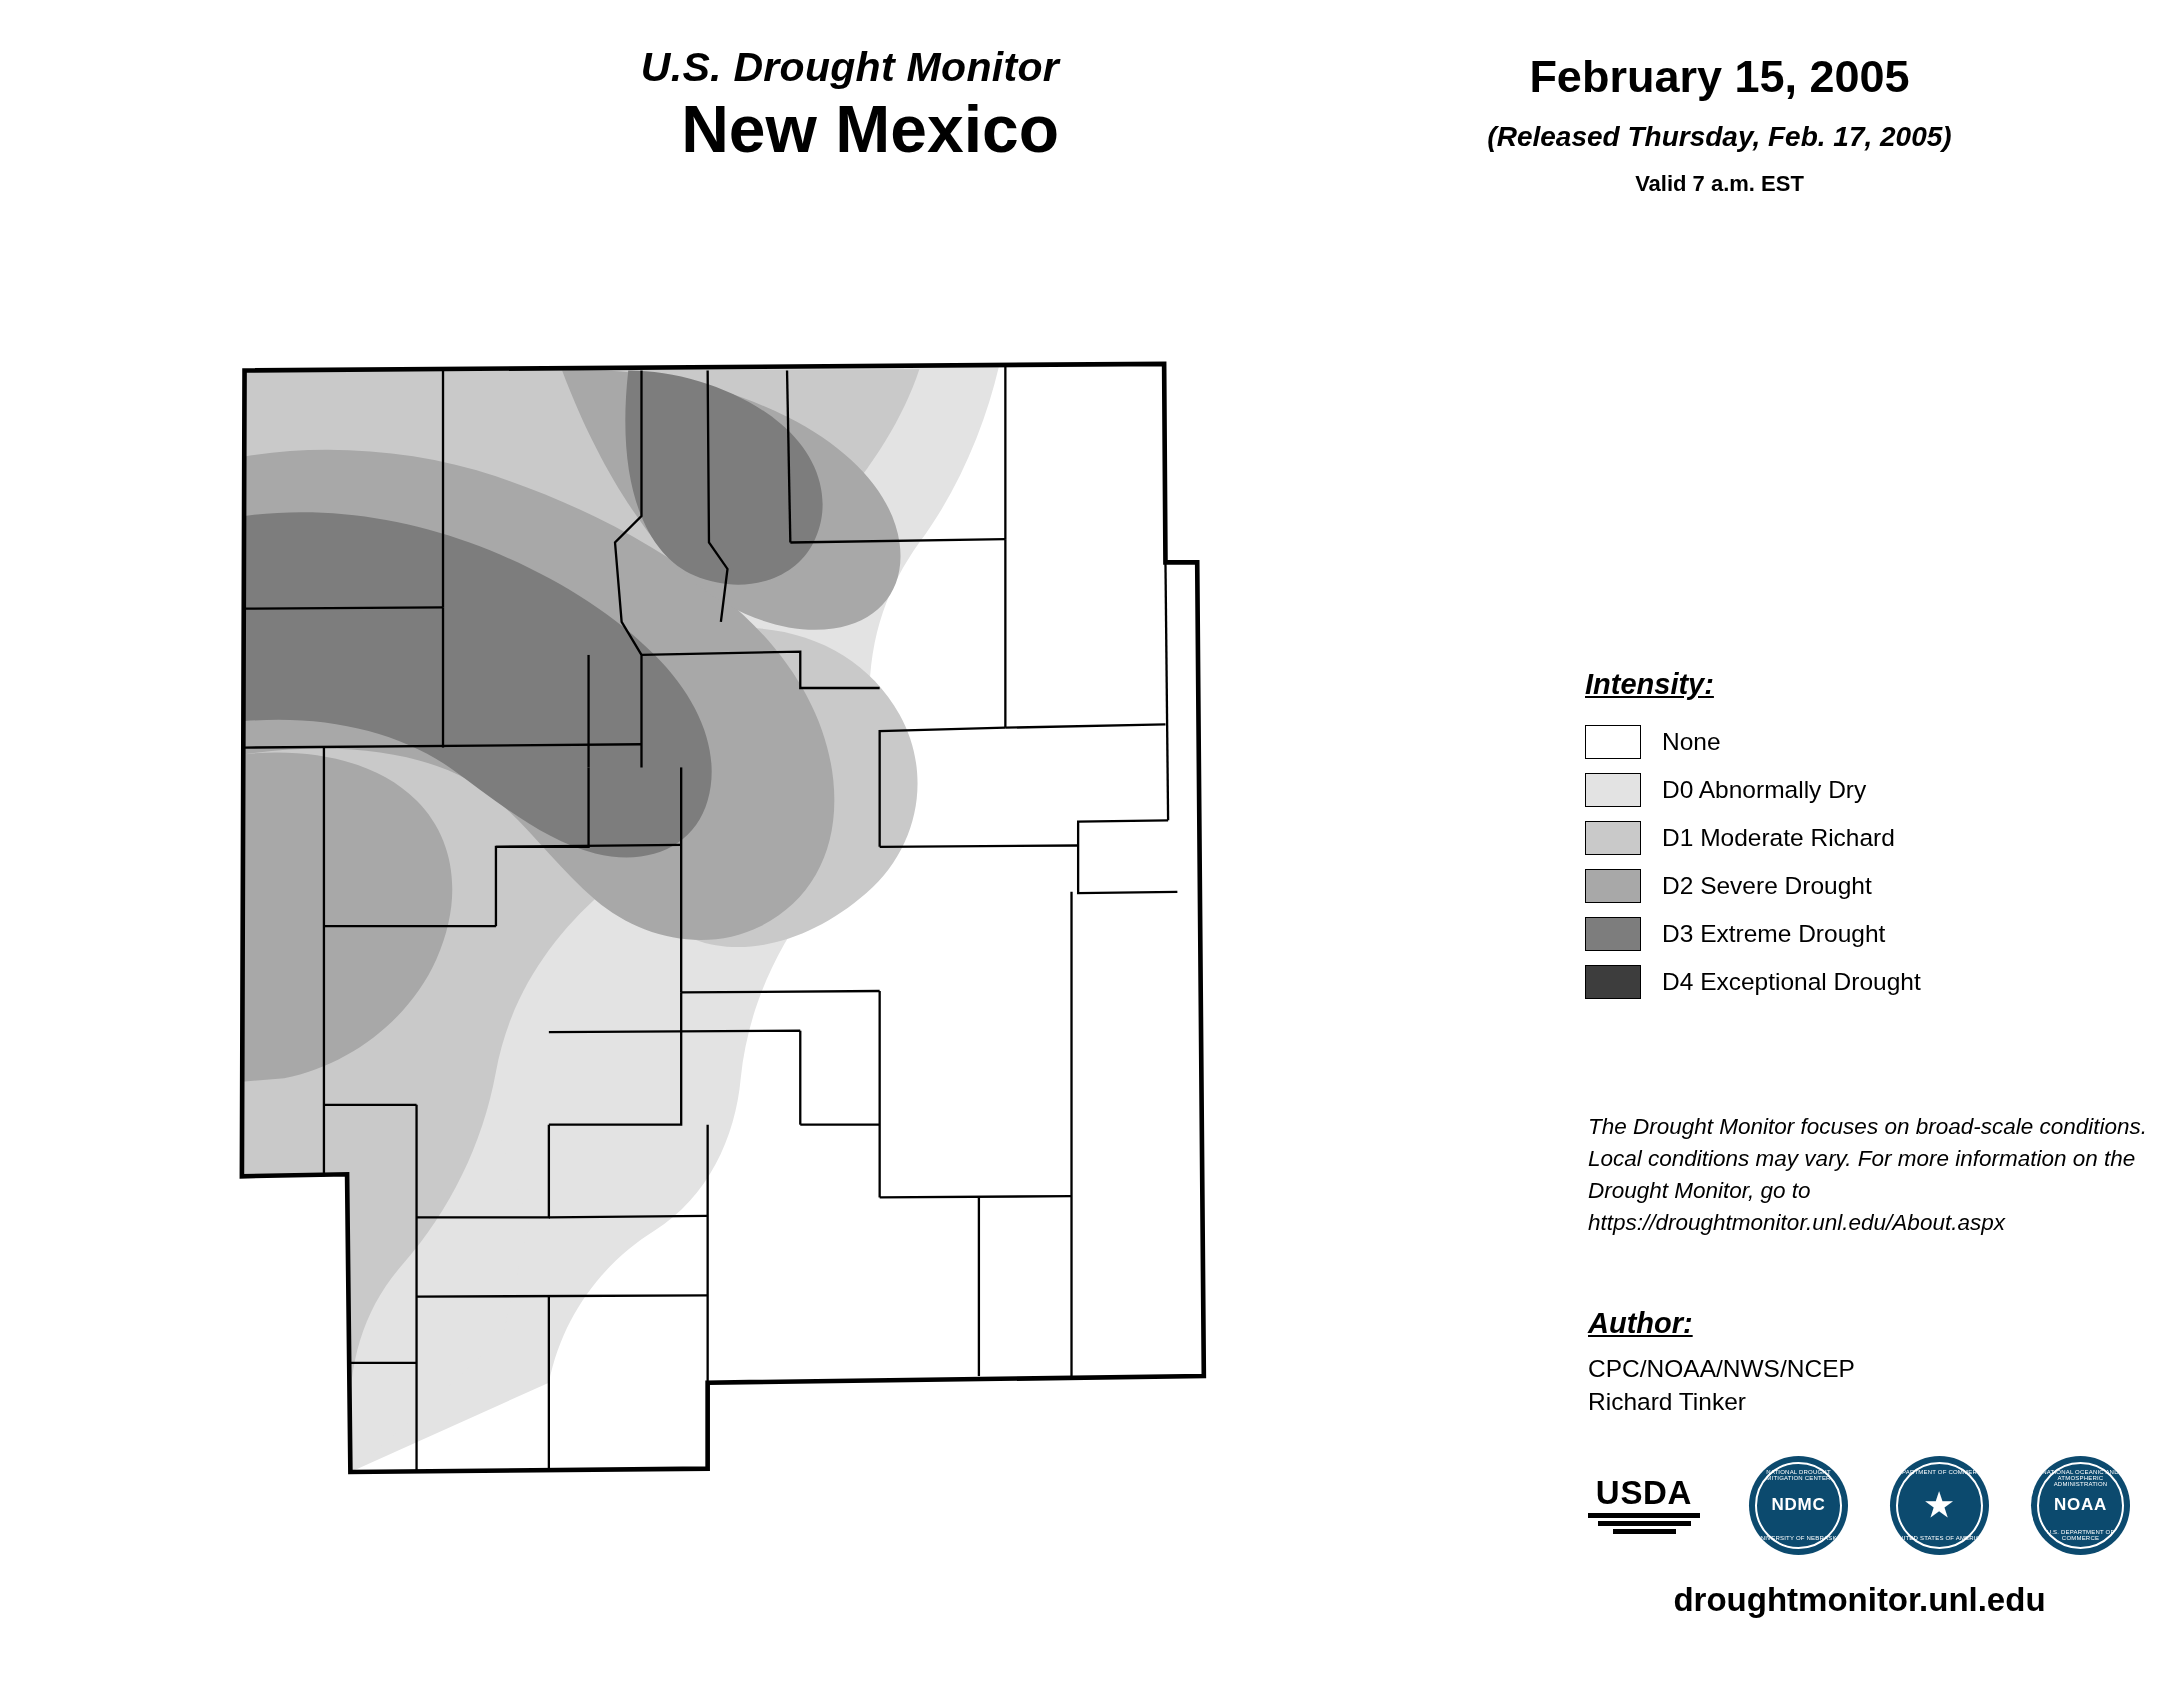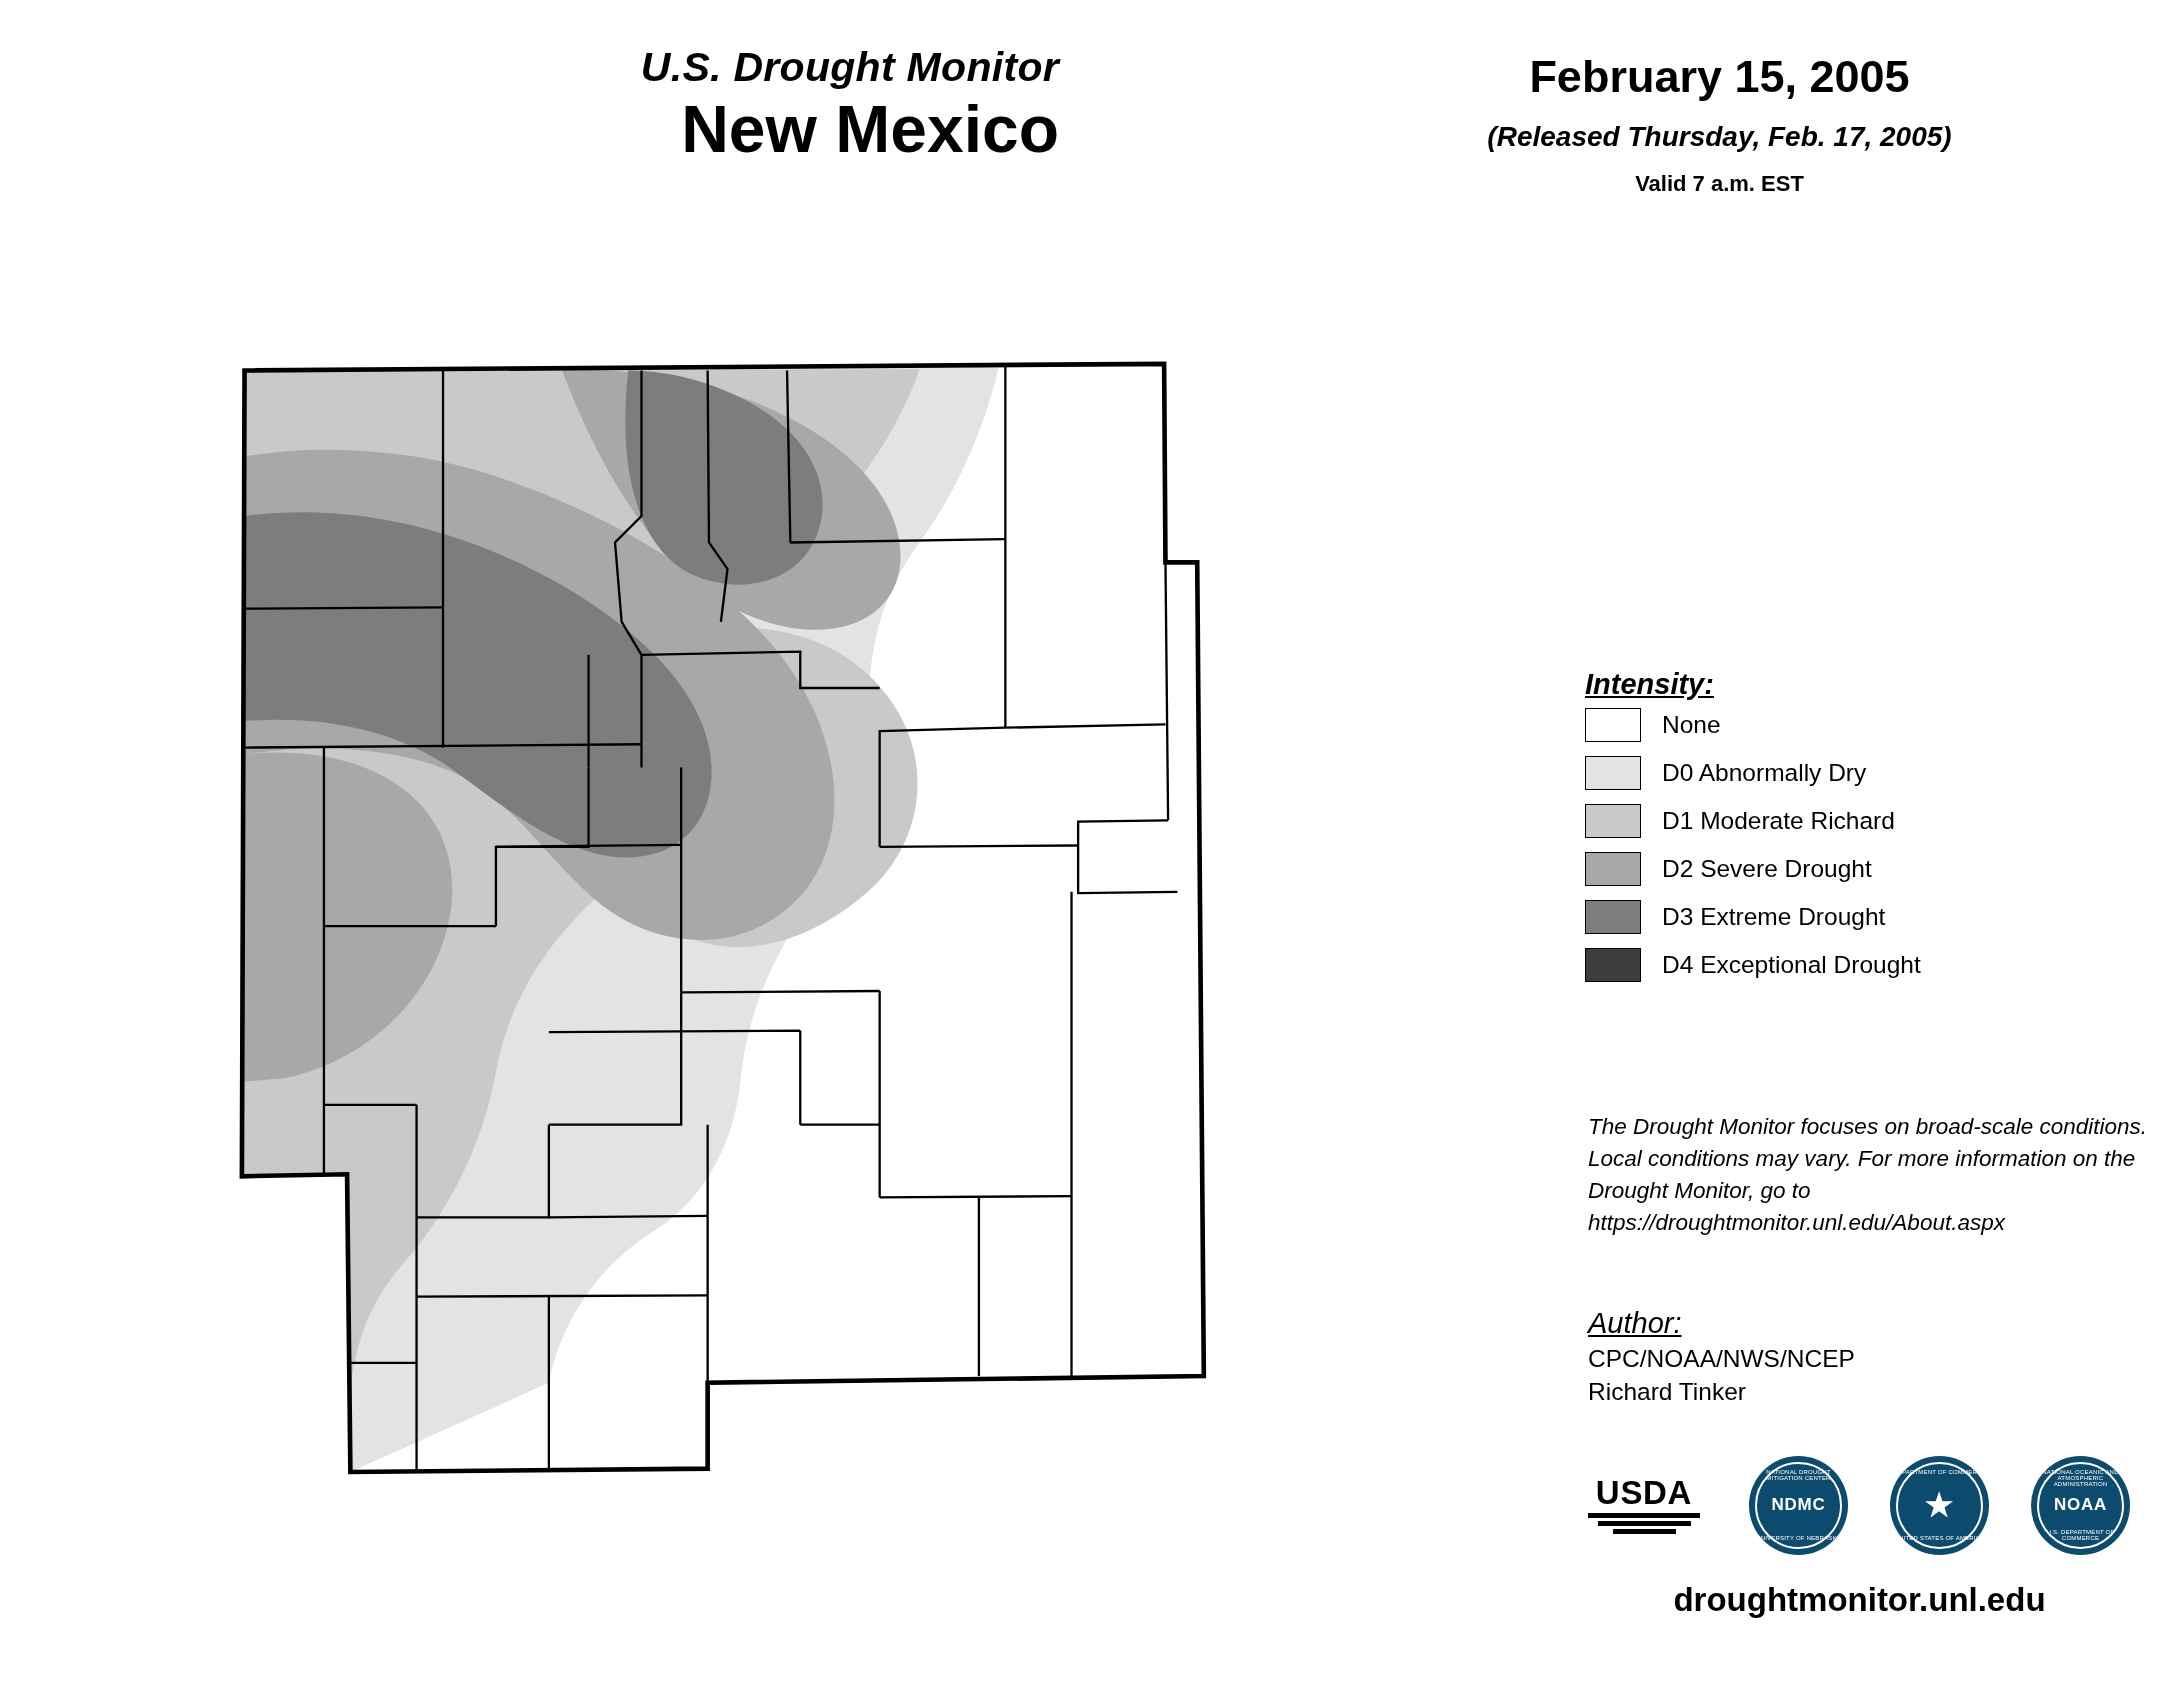--- a/index.html
+++ b/index.html
@@ -77,20 +77,21 @@
     position: absolute;
     left: 1585px;
     top: 668px;
     width: 529px;
   }
   #legend-title {
     font-size: 29px;
     font-style: italic;
     font-weight: bold;
     text-decoration: underline;
+    margin-bottom: 17px;
   }
   .legend-row {
     display: flex;
     align-items: center;
     height: 48px;
   }
   .legend-swatch {
     width: 56px;
     height: 34px;
     border: 1.3px solid #000000;
@@ -117,23 +118,23 @@
   
   #author-block {
     position: absolute;
     left: 1588px;
     top: 1307px;
     width: 595px;
   }
   #author-title {
     font-size: 29px;
     font-style: italic;
-    font-weight: normal;
+    font-weight: bold;
     text-decoration: underline;
-    margin-bottom: 3px;
+    margin-bottom: 13px;
   }
   .author-line {
     font-size: 24.5px;
     line-height: 1.33;
   }
 
   
   #logos {
     position: absolute;
     left: 1581px;

